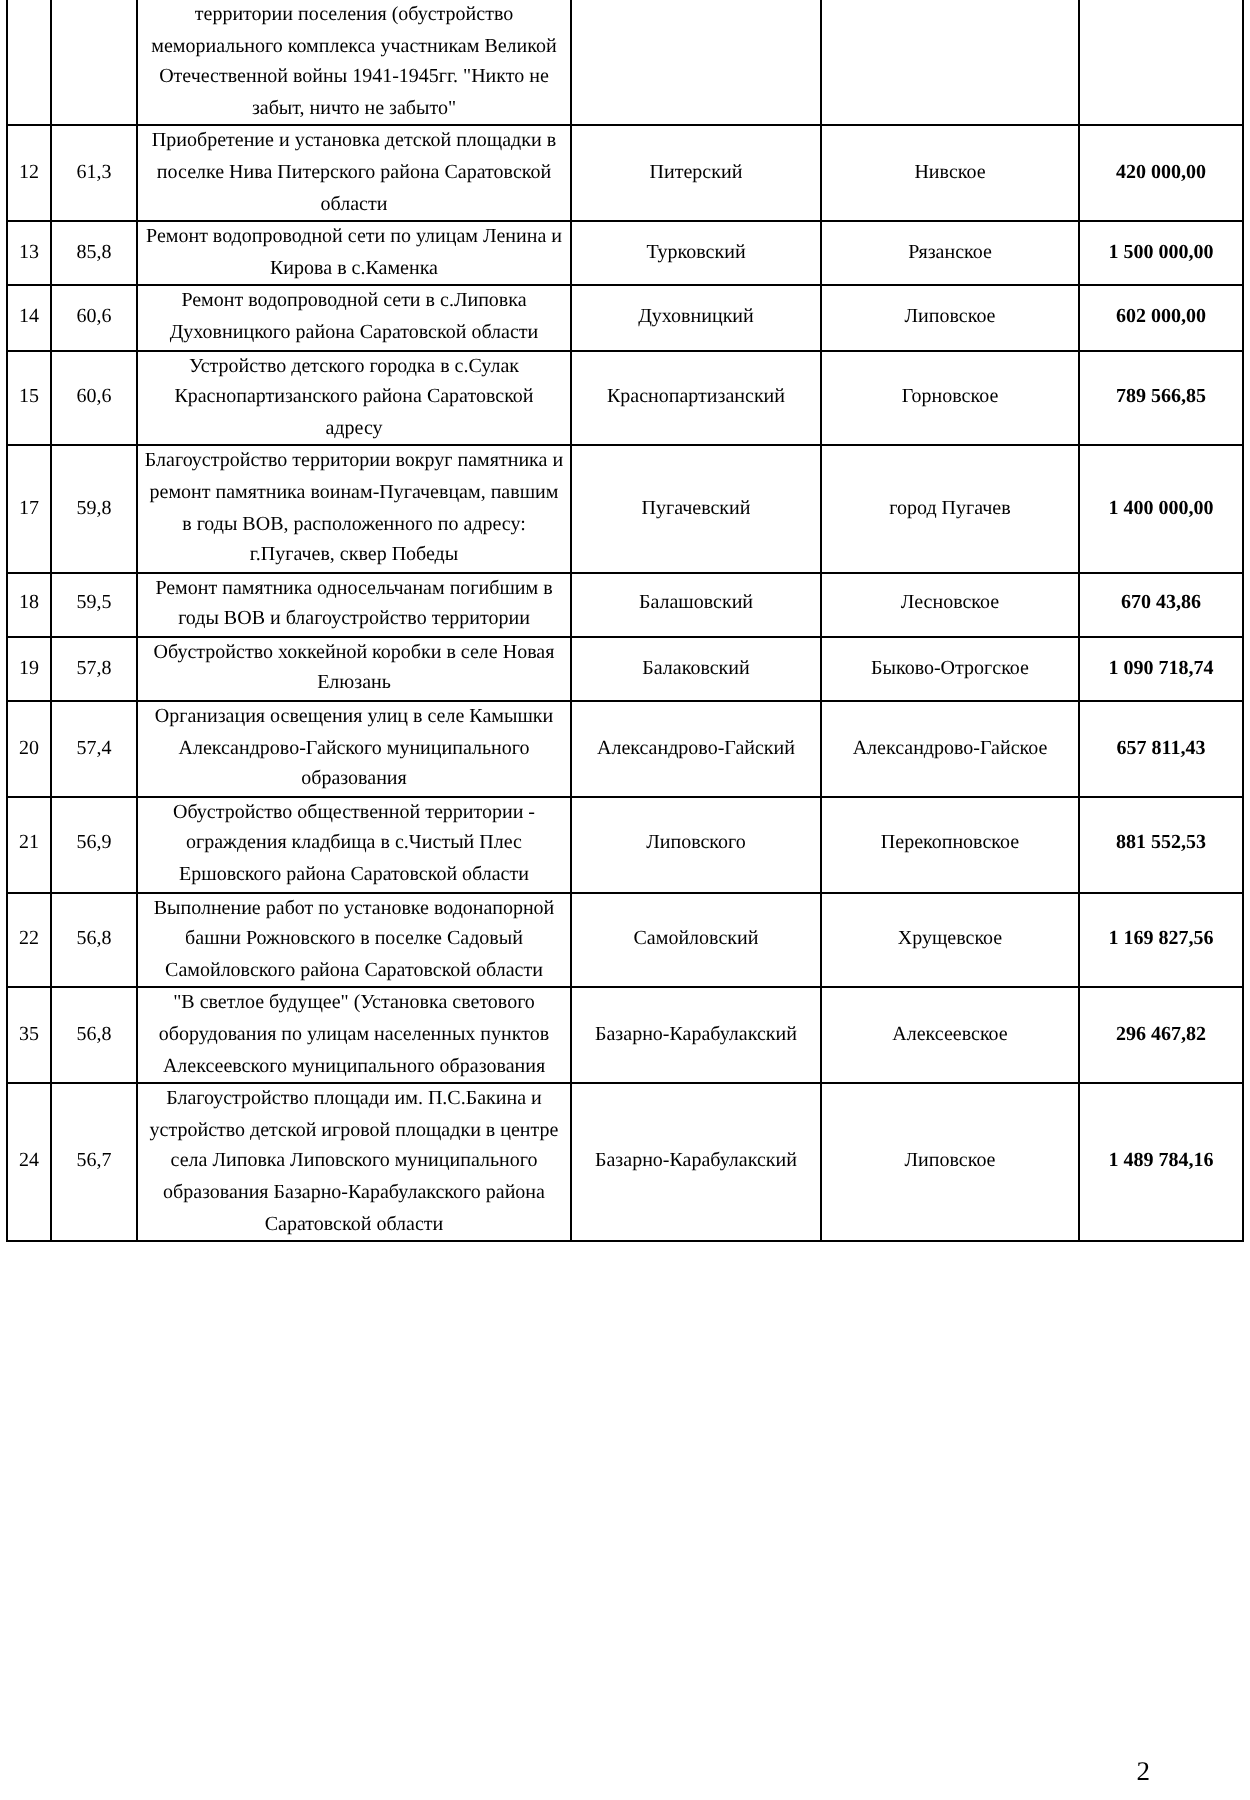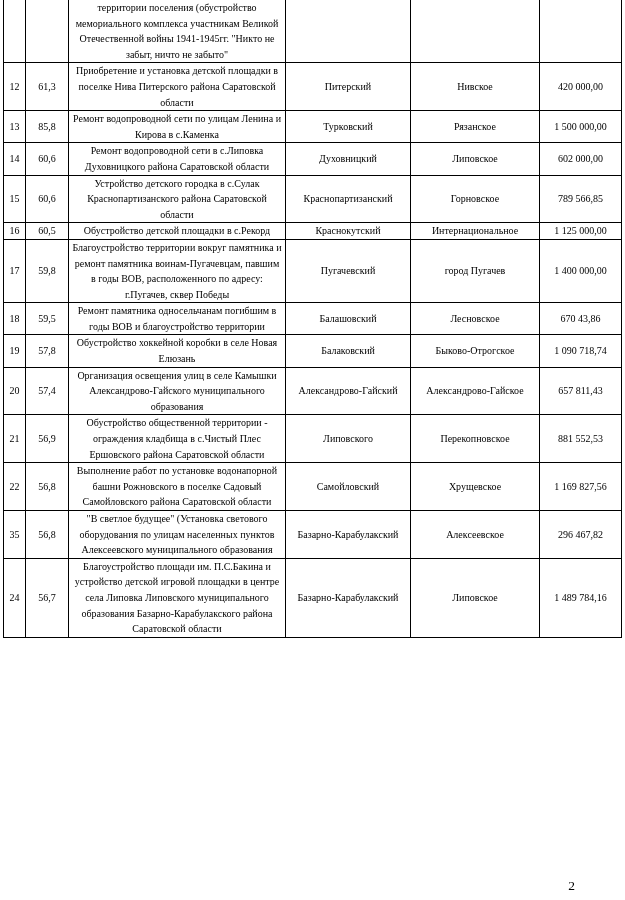--- a/index.html
+++ b/index.html
@@ -35,20 +35,21 @@
   }
   table.projects tr.first-row td {
     border-top: none;
   }
   td.c-desc {
     text-align: left;
   }
   td.c-amount {
     text-align: right;
     padding-right: 6px;
+    font-weight: bold;
   }
   .page-number {
     position: absolute;
     right: 50px;
     bottom: 6px;
     font-size: 13.5px;
   }
 </style>
 </head>
 <body>
@@ -91,32 +92,24 @@
         <td class="c-num">14</td>
         <td class="c-score">60,6</td>
         <td class="c-desc">Ремонт водопроводной сети в с.Липовка Духовницкого района Саратовской области</td>
         <td class="c-district">Духовницкий</td>
         <td class="c-muni">Липовское</td>
         <td class="c-amount">602 000,00</td>
       </tr>
       <tr>
         <td class="c-num">15</td>
         <td class="c-score">60,6</td>
-        <td class="c-desc">Устройство детского городка в с.Сулак Краснопартизанского района Саратовской области</td>
+        <td class="c-desc">Устройство детского городка в с.Сулак Краснопартизанского района Саратовской адресу</td>
         <td class="c-district">Краснопартизанский</td>
         <td class="c-muni">Горновское</td>
         <td class="c-amount">789 566,85</td>
-      </tr>
-      <tr>
-        <td class="c-num">16</td>
-        <td class="c-score">60,5</td>
-        <td class="c-desc">Обустройство детской площадки в с.Рекорд</td>
-        <td class="c-district">Краснокутский</td>
-        <td class="c-muni">Интернациональное</td>
-        <td class="c-amount">1 125 000,00</td>
       </tr>
       <tr>
         <td class="c-num">17</td>
         <td class="c-score">59,8</td>
         <td class="c-desc">Благоустройство территории вокруг памятника и ремонт памятника воинам-Пугачевцам, павшим в годы ВОВ, расположенного по адресу: г.Пугачев, сквер Победы</td>
         <td class="c-district">Пугачевский</td>
         <td class="c-muni">город Пугачев</td>
         <td class="c-amount">1 400 000,00</td>
       </tr>
       <tr>

